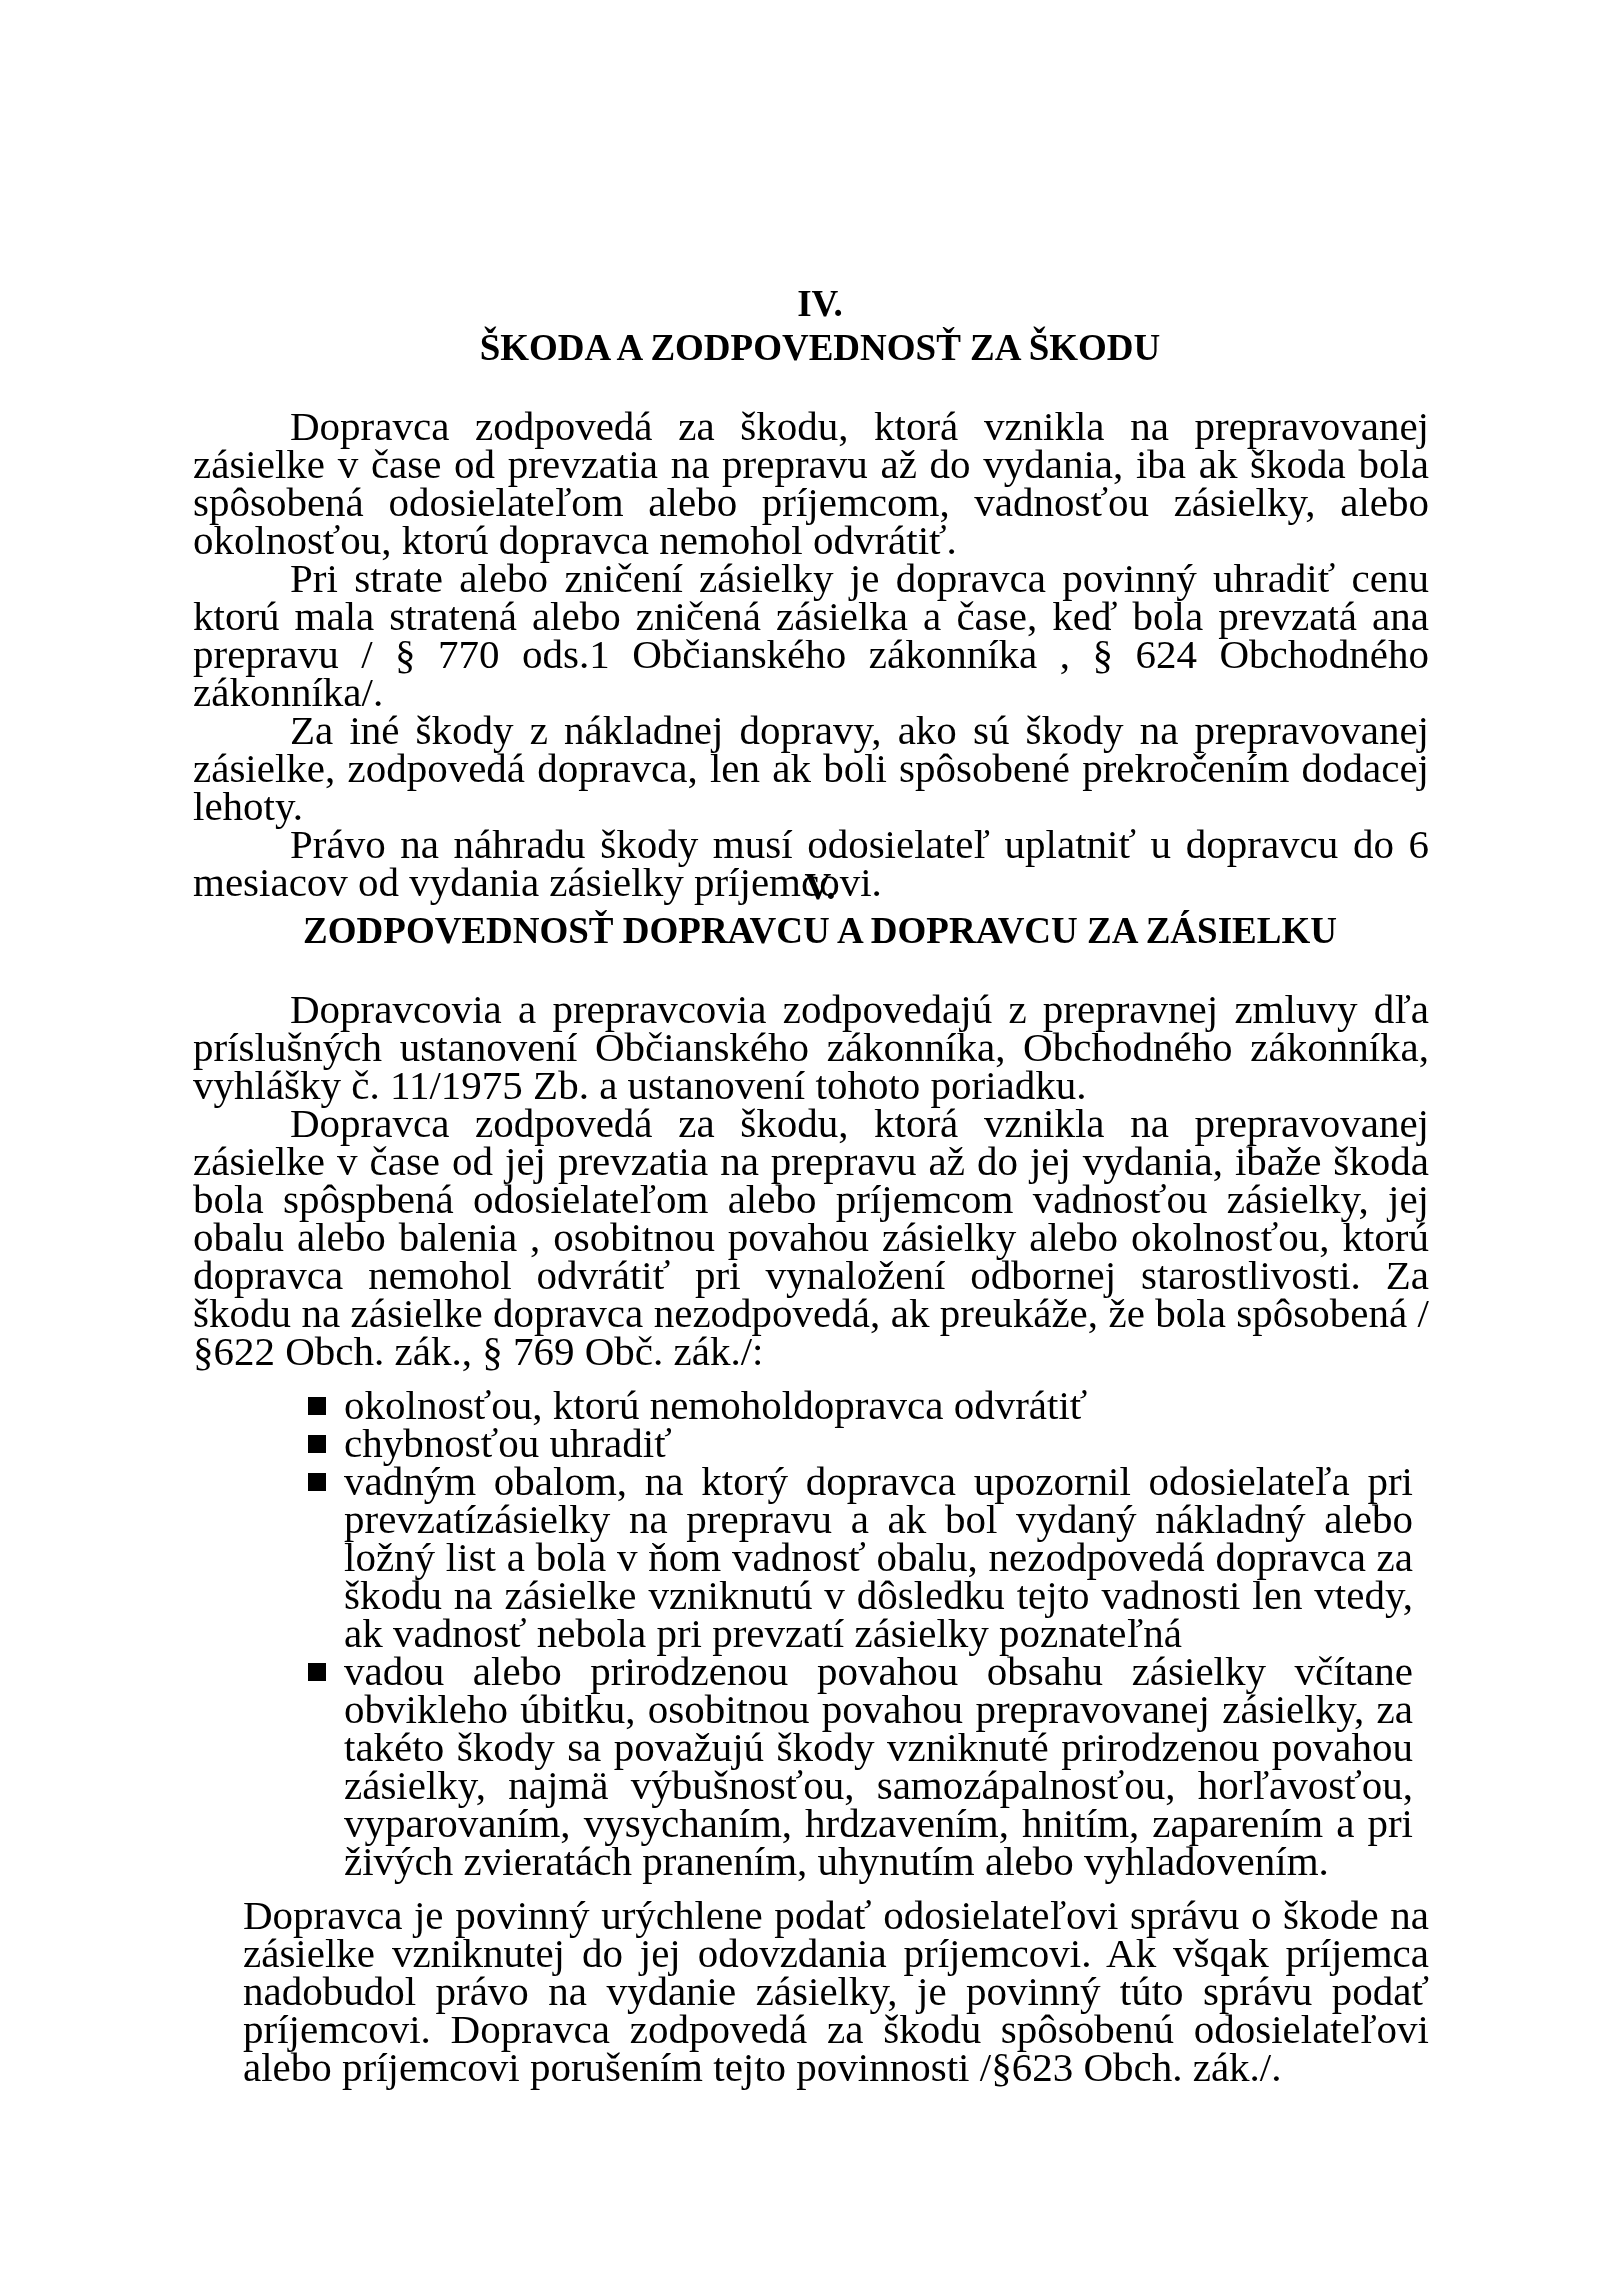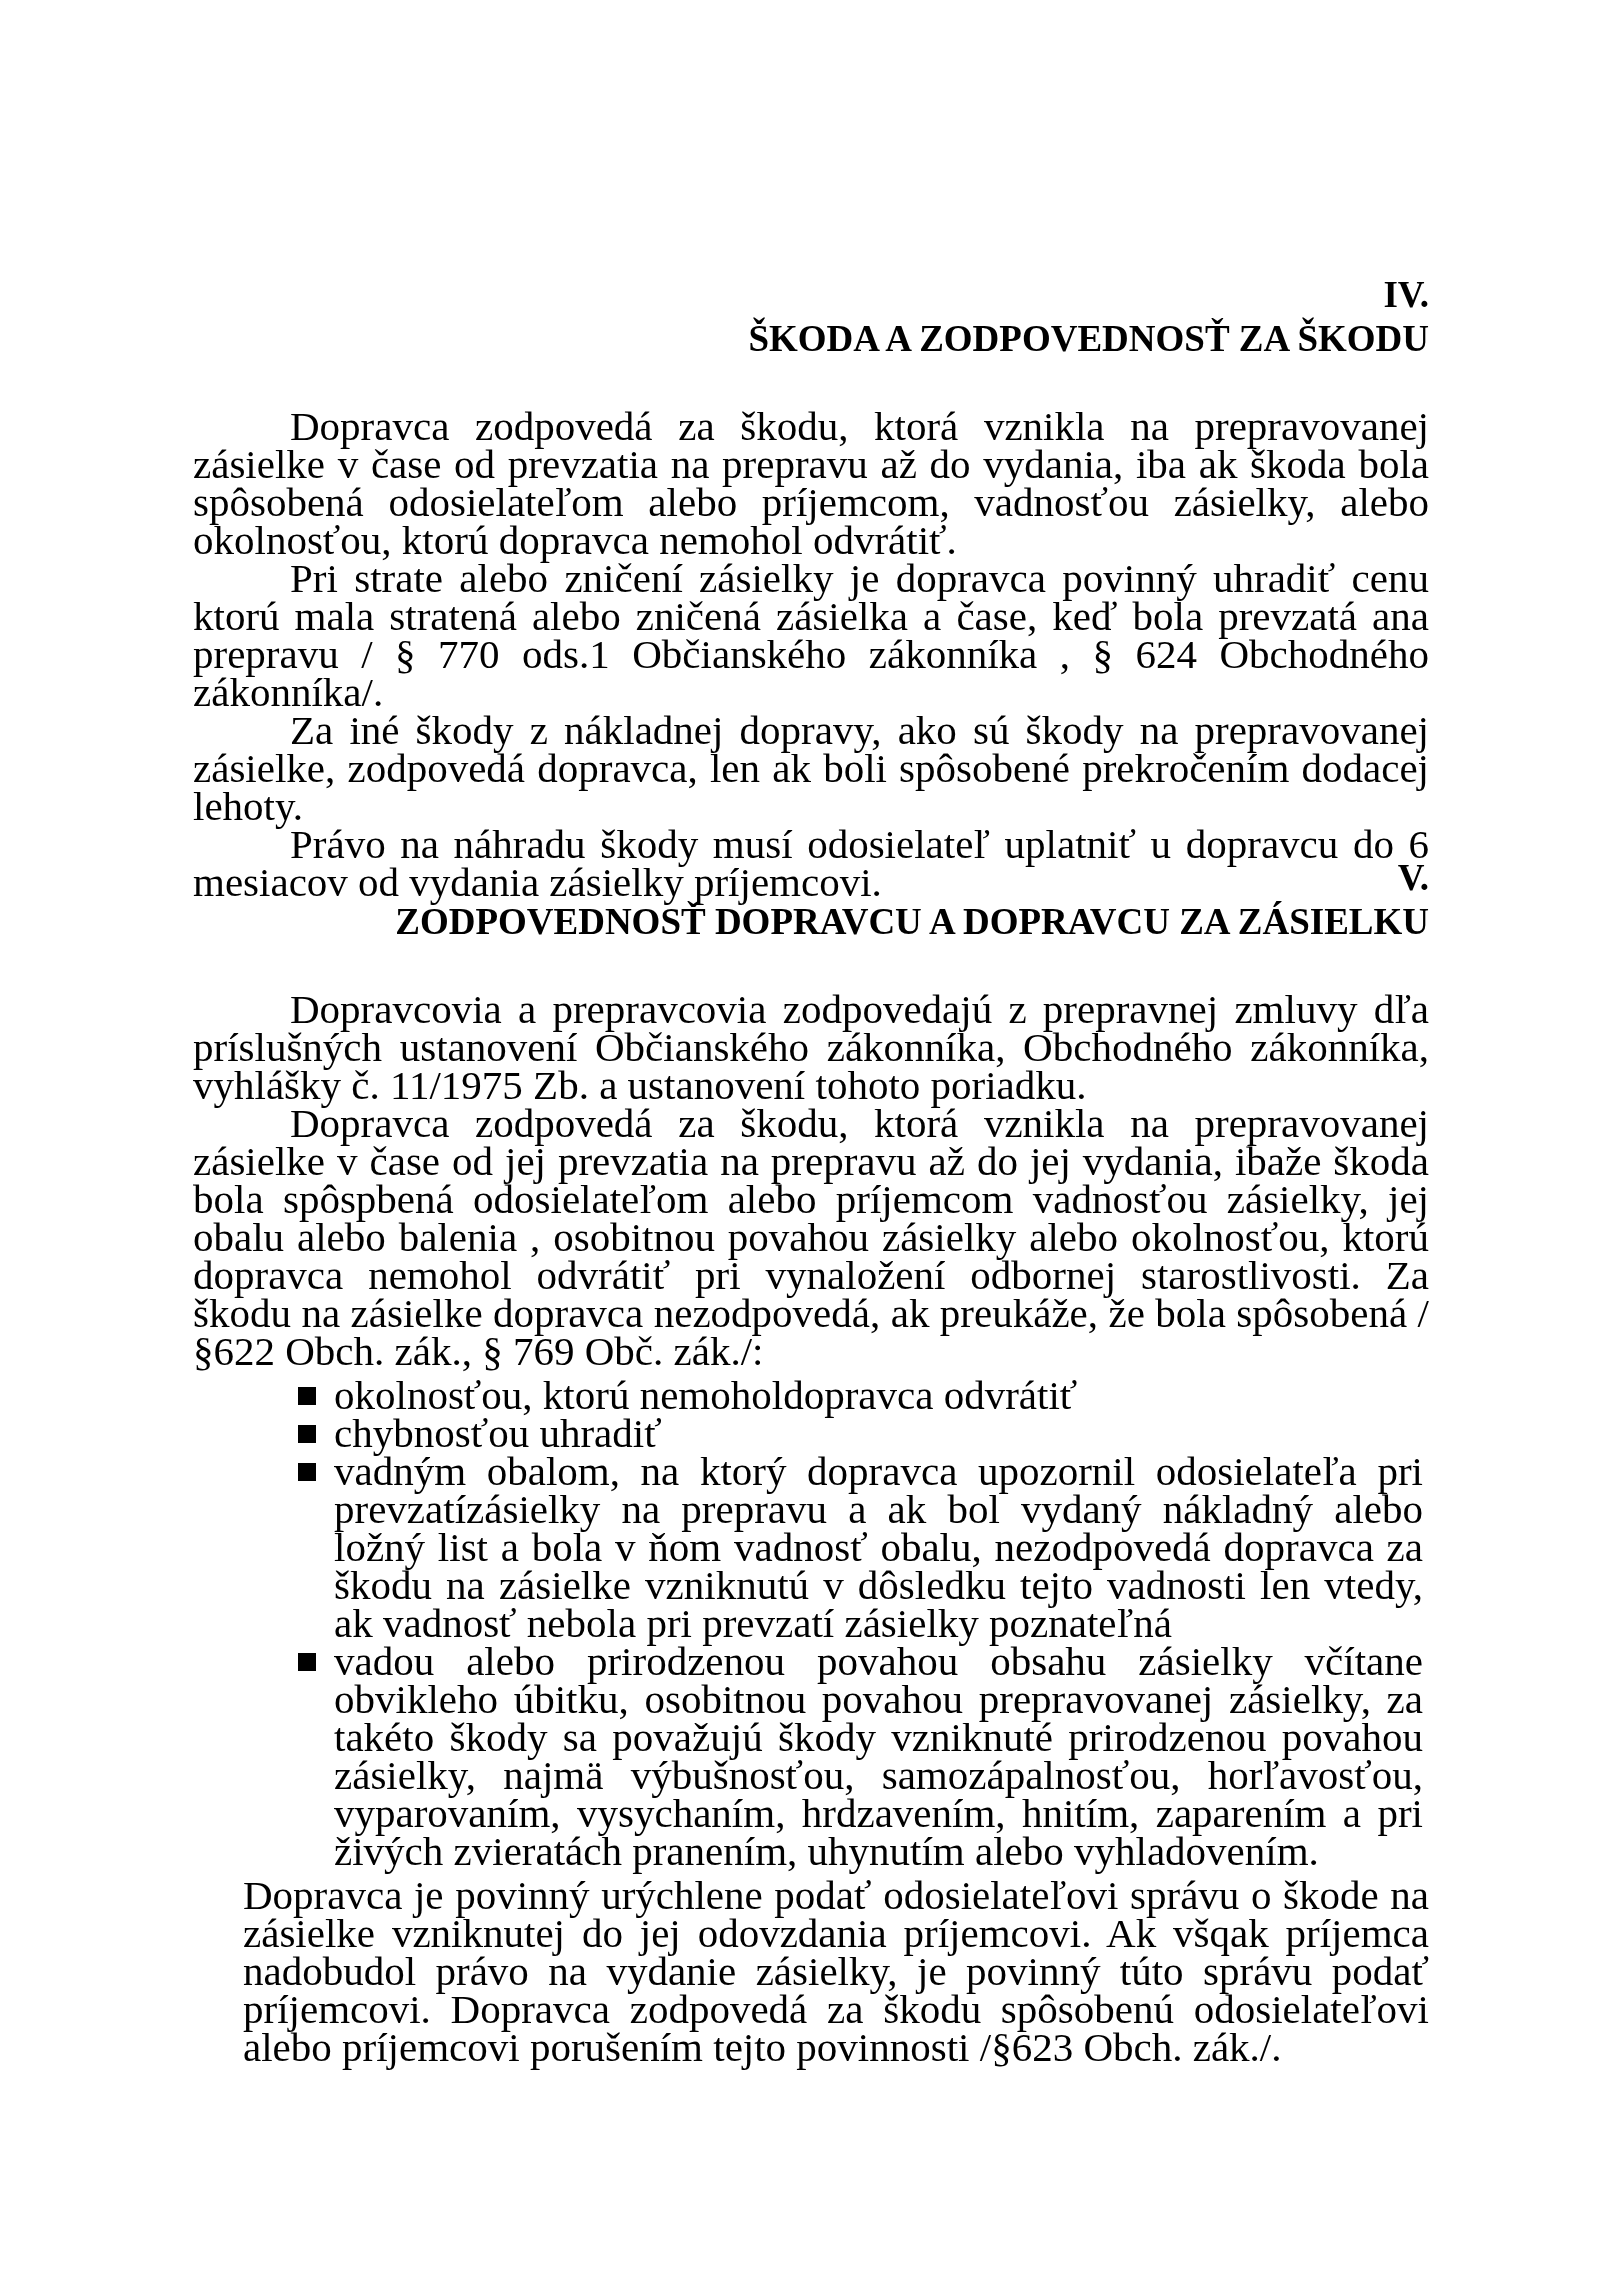--- a/index.html
+++ b/index.html
@@ -15,43 +15,43 @@
       font-family: "Liberation Serif", "DejaVu Serif", serif;
       color: #000000;
     }
     .page {
       position: absolute;
       left: 193px;
       top: 0;
       width: 1236px;
     }
     .section-heading {
-      text-align: right;
+      text-align: center;
       font-weight: bold;
       font-size: 37px;
       line-height: 44px;
-      margin: 0;
+      margin: 9px;
     }
     .section-heading div { white-space: nowrap; }
     .body {
       font-size: 41px;
       line-height: 38px;
     }
     .para {
       margin: 0;
       text-align: justify;
       text-indent: 97px;
     }
     .para.block {
       text-indent: 0;
       margin-left: 50px;
     }
     ul.bullets {
       list-style: none;
-      margin: 6px;
+      margin: 16px;
       padding: 0;
     }
     ul.bullets li {
       position: relative;
       margin-left: 135px;
       text-align: justify;
     }
     ul.bullets li .bullet {
       position: absolute;
       left: -36px;

